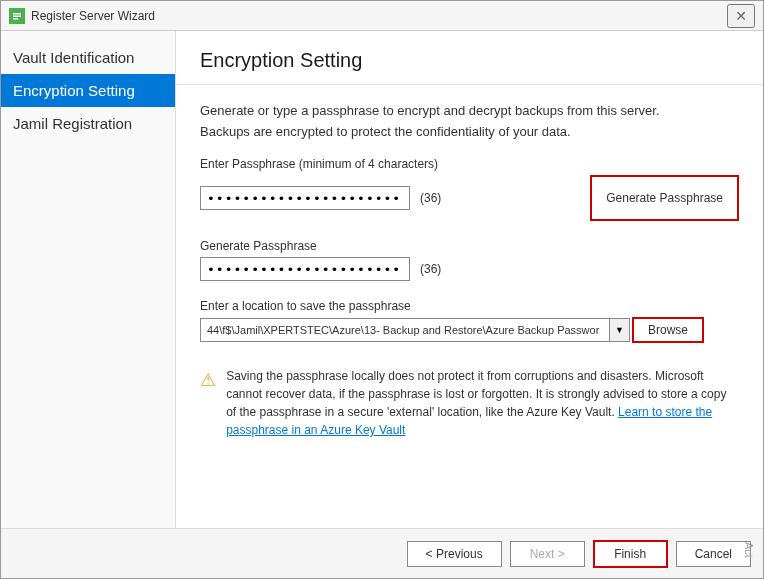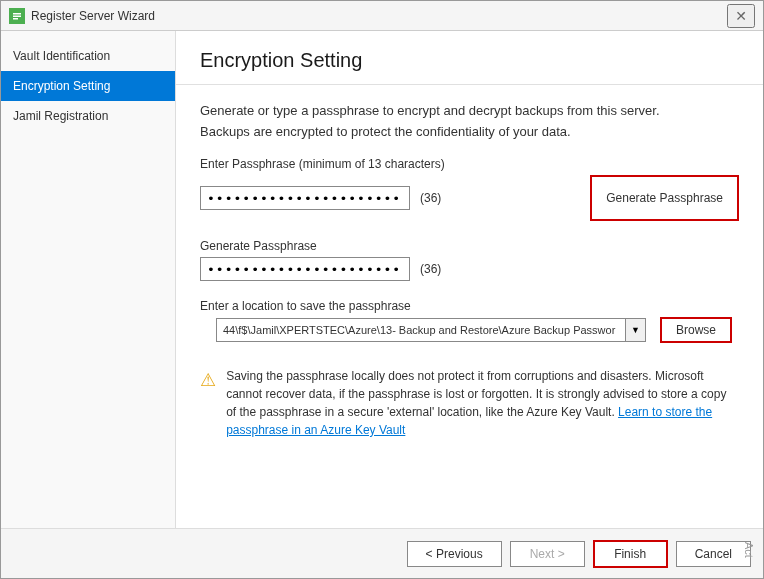--- a/index.html
+++ b/index.html
@@ -66,21 +66,21 @@
     }
     .sidebar {
       width: 175px;
       background: #f9f9f9;
       border-right: 1px solid #ddd;
       padding-top: 10px;
       flex-shrink: 0;
     }
     .sidebar-item {
       padding: 8px 12px;
-      font-size: 12px;
+      font-size: 15px;
       color: #333;
       cursor: pointer;
     }
     .sidebar-item.active {
       background: #0078d7;
       color: white;
     }
     .main-panel {
       flex: 1;
       display: flex;
@@ -140,22 +140,21 @@
       color: #333;
       cursor: pointer;
       min-width: 140px;
     }
     .location-section {
       margin-top: 18px;
     }
     .location-row {
       display: flex;
       align-items: center;
-      gap: 14px;
-      margin-left: 16px;
+      gap: 2px;
     }
     .location-input-wrapper {
       display: flex;
       align-items: center;
       border: 1px solid #888;
       background: #fff;
       height: 24px;
       flex: 1;
       max-width: 430px;
     }
@@ -288,21 +287,21 @@
     <div class="main-panel">
       <div class="main-header">
         <h2>Encryption Setting</h2>
       </div>
       <div class="main-body">
         <p class="description-text">Generate or type a passphrase to encrypt and decrypt backups from this server.</p>
         <p class="description-text">Backups are encrypted to protect the confidentiality of your data.</p>
 
         <div class="form-section">
           <label class="form-label">
-            <span>Enter Passphrase (minimum of 13 characters)</span>
+            <span>Enter Passphrase (minimum of 4 characters)</span>
           </label>
           <div style="display:flex; align-items:center; justify-content:space-between;">
             <div class="input-with-count">
               <input type="password" class="passphrase-input" value="************************************" style="">
               <span class="char-count">(36)</span>
             </div>
             <button class="generate-btn">Generate Passphrase</button>
           </div>
         </div>
 

